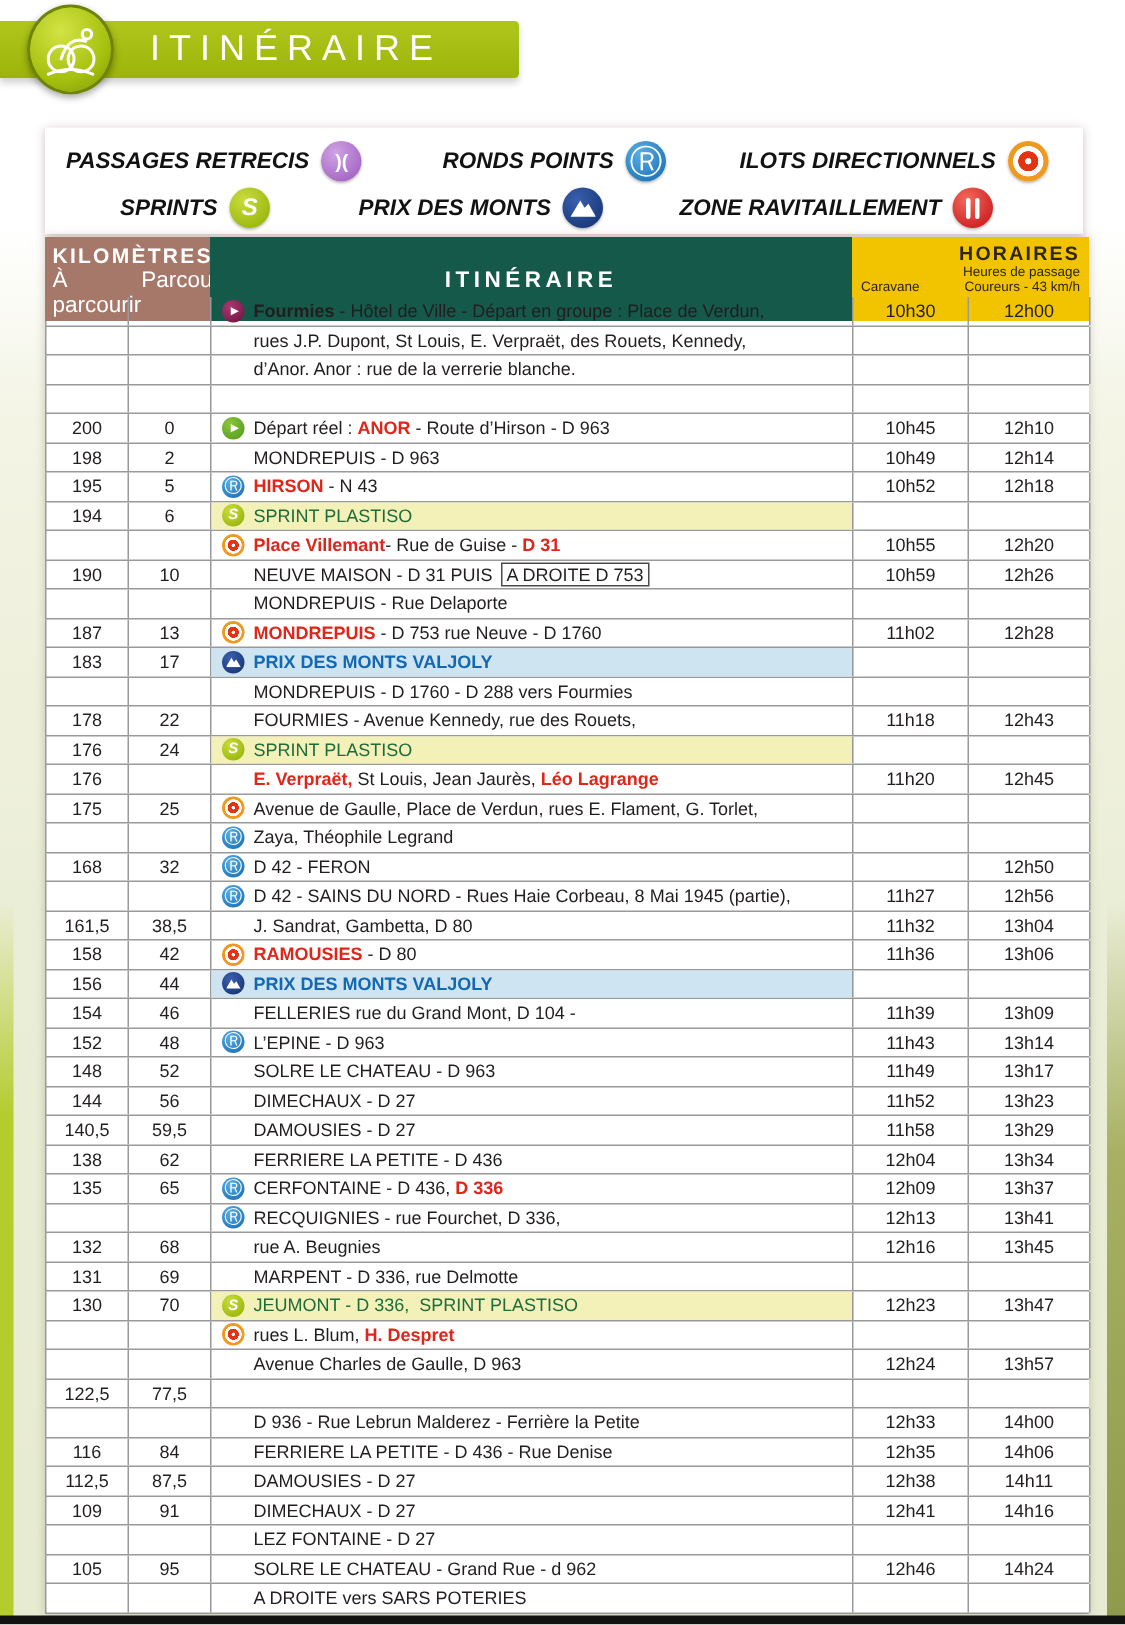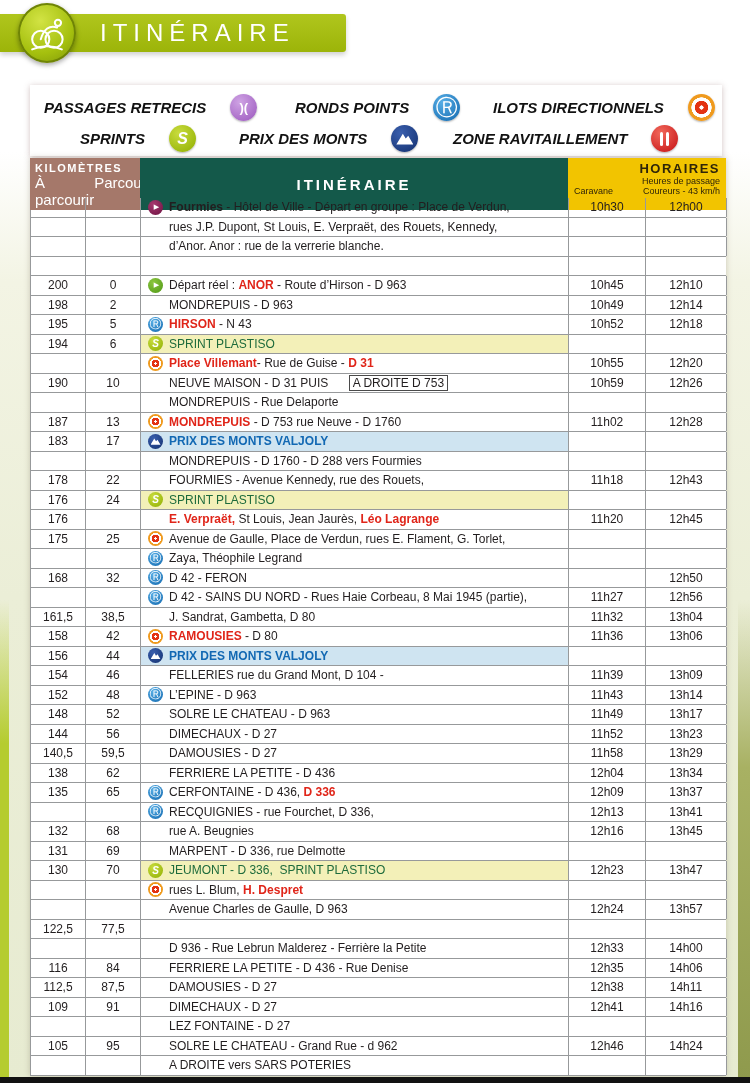--- a/index.html
+++ b/index.html
@@ -17,60 +17,60 @@
     box-shadow:0 3px 5px rgba(0,0,0,.18);}
   .banner-title{padding-left:100px;line-height:38px;color:#fff;font-size:24px;
     letter-spacing:6px;font-weight:400;white-space:nowrap}
   .logo{position:absolute;left:18px;top:-11px;width:58px;height:60px;border-radius:50%;
     background:radial-gradient(circle at 38% 28%,#d2e344,#a5c00e 62%,#81990a);
     border:2px solid #6f8406;box-shadow:0 2px 5px rgba(0,0,0,.35);
     display:flex;align-items:center;justify-content:center;z-index:2}
   
   .legend{position:absolute;left:30px;top:85px;width:692px;height:71px;background:#fff;
     box-shadow:0 1px 6px rgba(150,120,120,.45)}
-  .leg-item{position:absolute;display:flex;align-items:center;gap:24px;white-space:nowrap}
+  .leg-item{position:absolute;display:flex;align-items:center;gap:8px;white-space:nowrap}
   .leg-label{font-size:15px;font-weight:700;font-style:italic;color:#121212}
   .lic{width:27px;height:27px;border-radius:50%;display:flex;align-items:center;justify-content:center;
     color:#fff;flex:0 0 27px;box-shadow:0 1px 2px rgba(0,0,0,.3)}
   .lic-narrow{background:radial-gradient(circle at 36% 30%,#cfa3e4,#9a57bd);font-size:13px;font-weight:700}
   .lic-rp{background:radial-gradient(circle at 36% 30%,#57aee6,#1268ae);font-size:22px;line-height:27px}
   .lic-ilot{background:radial-gradient(circle,#fff 0 10%,#e33312 12% 34%,#fff 36% 52%,#ef9a1e 54% 100%)}
   .lic-sprint{background:radial-gradient(circle at 36% 30%,#c9dc3e,#8fae00);font-size:16px;font-weight:800;font-style:italic}
   .lic-mont{background:radial-gradient(circle at 36% 30%,#3a5fae,#122f6e)}
   .lic-feed{background:radial-gradient(circle at 36% 30%,#f2695c,#c40f12)}
   .mtn-l{width:17px;height:12px;background:#fff;clip-path:polygon(0 100%,38% 10%,55% 50%,70% 28%,100% 100%)}
   .ut{width:3px;height:14px;background:#fff;border-radius:1.5px;margin:0 1.5px}
   .i1{left:14px;top:9px}.i2{left:265px;top:9px}.i3{left:463px;top:9px}
   .i4{left:50px;top:40px}.i5{left:209px;top:40px}.i6{left:423px;top:40px}
   
   .table{position:absolute;left:30px;top:158px;width:696px;box-shadow:0 0 6px rgba(120,110,90,.35)}
   .thead{display:grid;grid-template-columns:110px 428px 158px;height:40px;color:#fff}
   .th-km{background:var(--km);display:flex;flex-direction:column;justify-content:space-between;padding:4px 5px 2px}
-  .th-km-title{text-align:left;font-weight:700;font-size:11px;letter-spacing:1.5px}
+  .th-km-title{text-align:left;font-weight:700;font-size:14px;letter-spacing:1.5px}
   .th-sub{display:flex;justify-content:flex-start;font-size:15px}
   .th-it{background:var(--itin);display:flex;align-items:center;justify-content:center;
     font-weight:700;font-size:15px;letter-spacing:3px}
   .th-ho{background:var(--gold);color:#2f2508;display:flex;flex-direction:column;padding:3px 6px 2px}
   .th-ho-title{text-align:right;font-weight:700;font-size:13px;letter-spacing:1.5px}
   .th-ho-sub{display:flex;justify-content:space-between;align-items:flex-end;font-size:9px;line-height:1.15}
   .th-ho-right{text-align:right}
   .tbody{background:#fff}
   .trow{display:grid;grid-template-columns:55px 55px 428px 77px 81px;height:19.5px;
     border-bottom:1px solid var(--line);border-left:1px solid var(--line)}
   .c{border-right:1px solid var(--line);display:flex;align-items:center;justify-content:center;
     overflow:hidden;font-size:12px;color:var(--ink)}
   .c.it{justify-content:flex-start;padding-left:7px}
   .c.it span{white-space:pre}
   .hl-y .c.it{background:var(--sprintBg)}
   .hl-b .c.it{background:var(--montBg)}
   .sg-b{font-weight:700}
   .sg-r{font-weight:700;color:var(--red)}
   .sg-g{font-weight:400;color:var(--sprintTxt)}
   .sg-bl{font-weight:700;color:var(--montTxt)}
-  .sg-bx{border:1px solid #4a4a4a;padding:0 3px;margin-left:17px}
+  .sg-bx{border:1px solid #4a4a4a;padding:0 3px;margin-left:2px}
   .ric{width:15px;height:15px;border-radius:50%;flex:0 0 15px;margin-right:6px;
     display:inline-flex;align-items:center;justify-content:center;color:#fff}
   .ric.ghost{visibility:hidden}
   .ric-fictif{background:radial-gradient(circle at 36% 30%,#a63a70,#6d1040);font-size:7px;padding-left:2px}
   .ric-reel{background:radial-gradient(circle at 36% 30%,#8cc63f,#4e9715);font-size:7px;padding-left:2px}
   .ric-rp{background:radial-gradient(circle at 36% 30%,#57aee6,#1268ae);font-size:12px;line-height:15px}
   .ric-sprint{background:radial-gradient(circle at 36% 30%,#c9dc3e,#8fae00);font-size:10px;font-weight:800;font-style:italic}
   .ric-ilot{background:radial-gradient(circle,#fff 0 10%,#e33312 12% 34%,#fff 36% 52%,#ef9a1e 54% 100%)}
   .ric-mont{background:radial-gradient(circle at 36% 30%,#3a5fae,#122f6e)}
   .mtn{width:10px;height:7px;background:#fff;clip-path:polygon(0 100%,38% 10%,55% 50%,70% 28%,100% 100%)}

